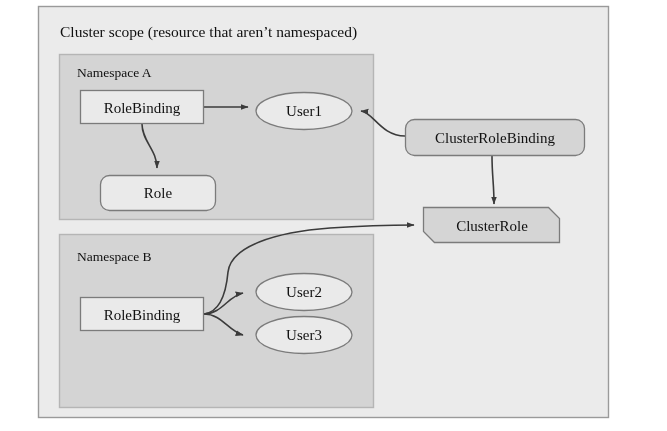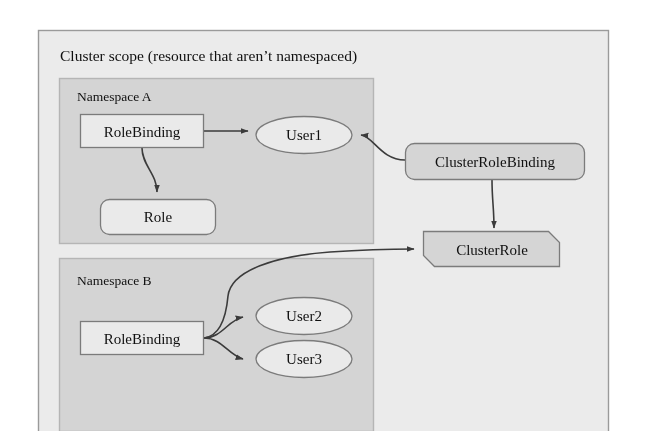--- a/index.html
+++ b/index.html
@@ -15,21 +15,20 @@
     background-color: #ffffff;
     background-image:
       radial-gradient(circle, #dfe0ea 0.6px, transparent 0.7px);
     background-size: 8px 8px;
     background-position: 0 0;
   }
   #diagram-root {
     position: relative;
     width: 667px;
     height: 401px;
-    margin-top: 24px;
   }
   svg#diagram-svg {
     position: absolute;
     left: 0;
     top: 0;
     width: 667px;
     height: 431px;
     display: block;
   }
   .node-label {

